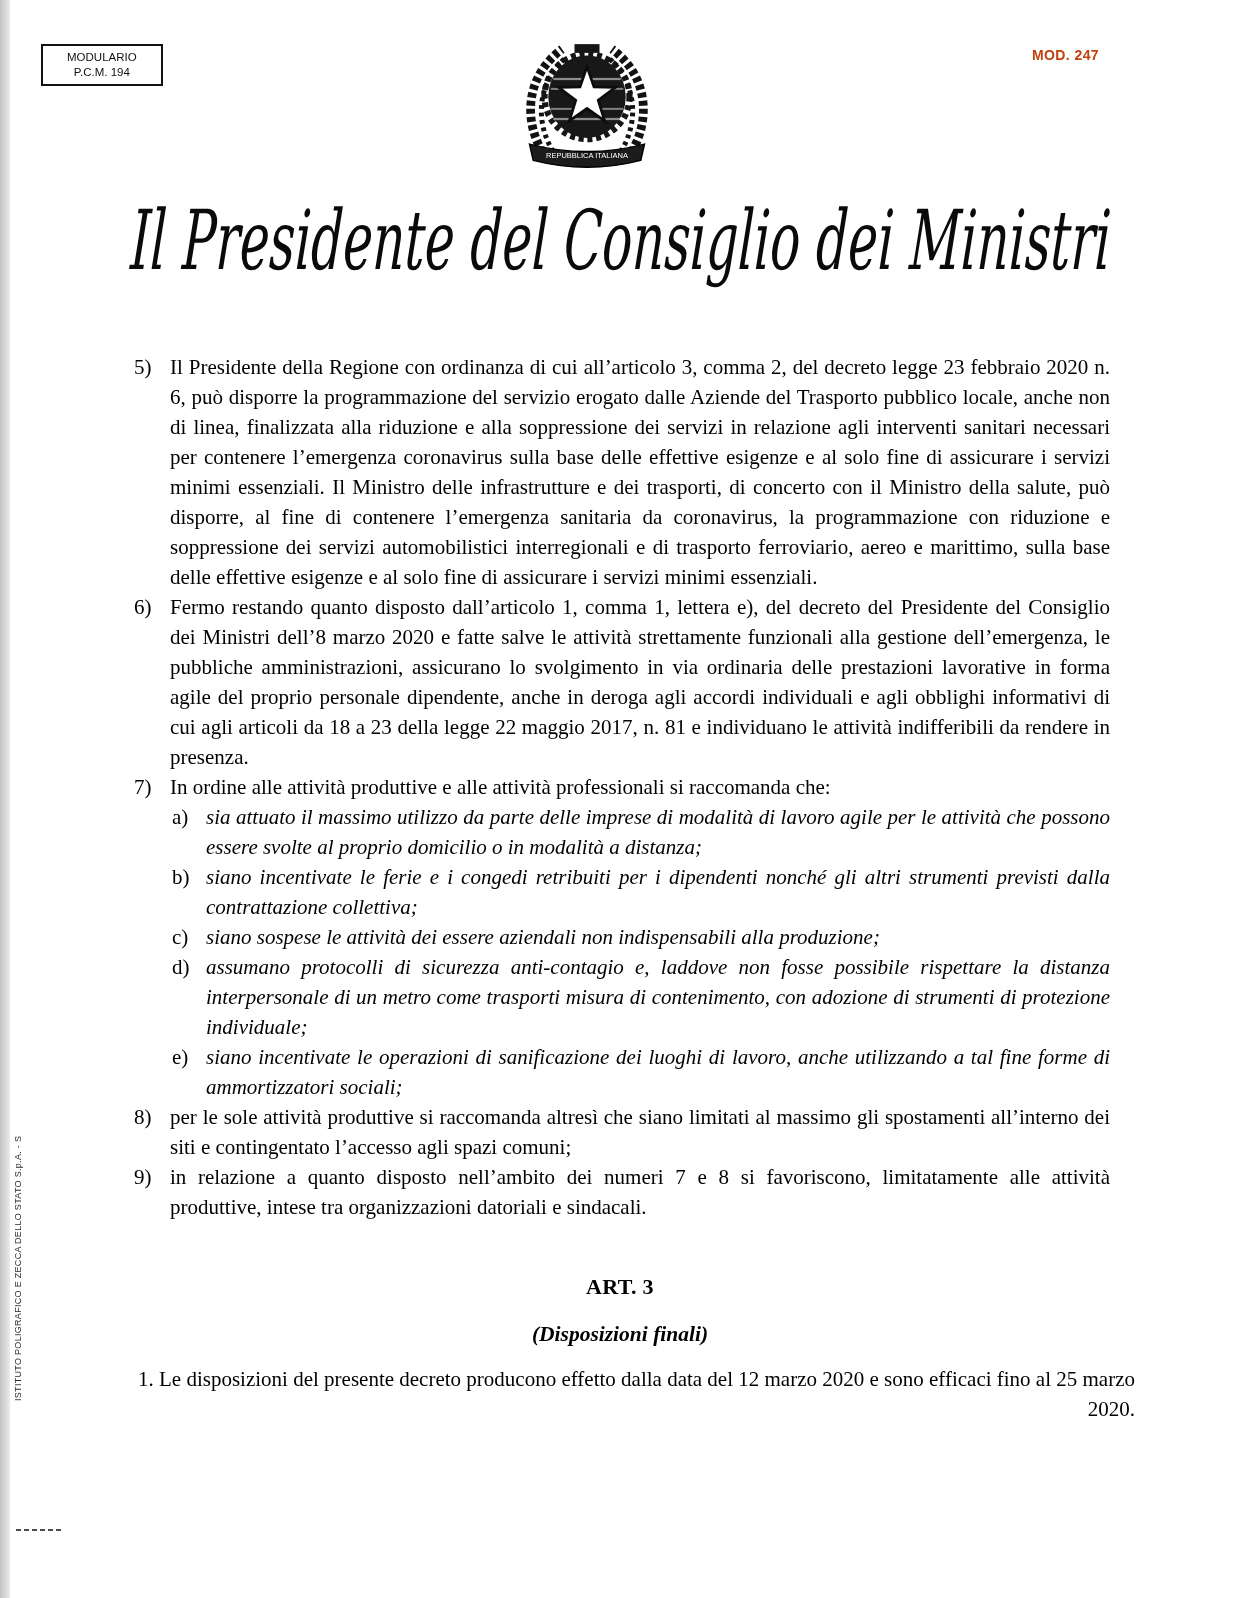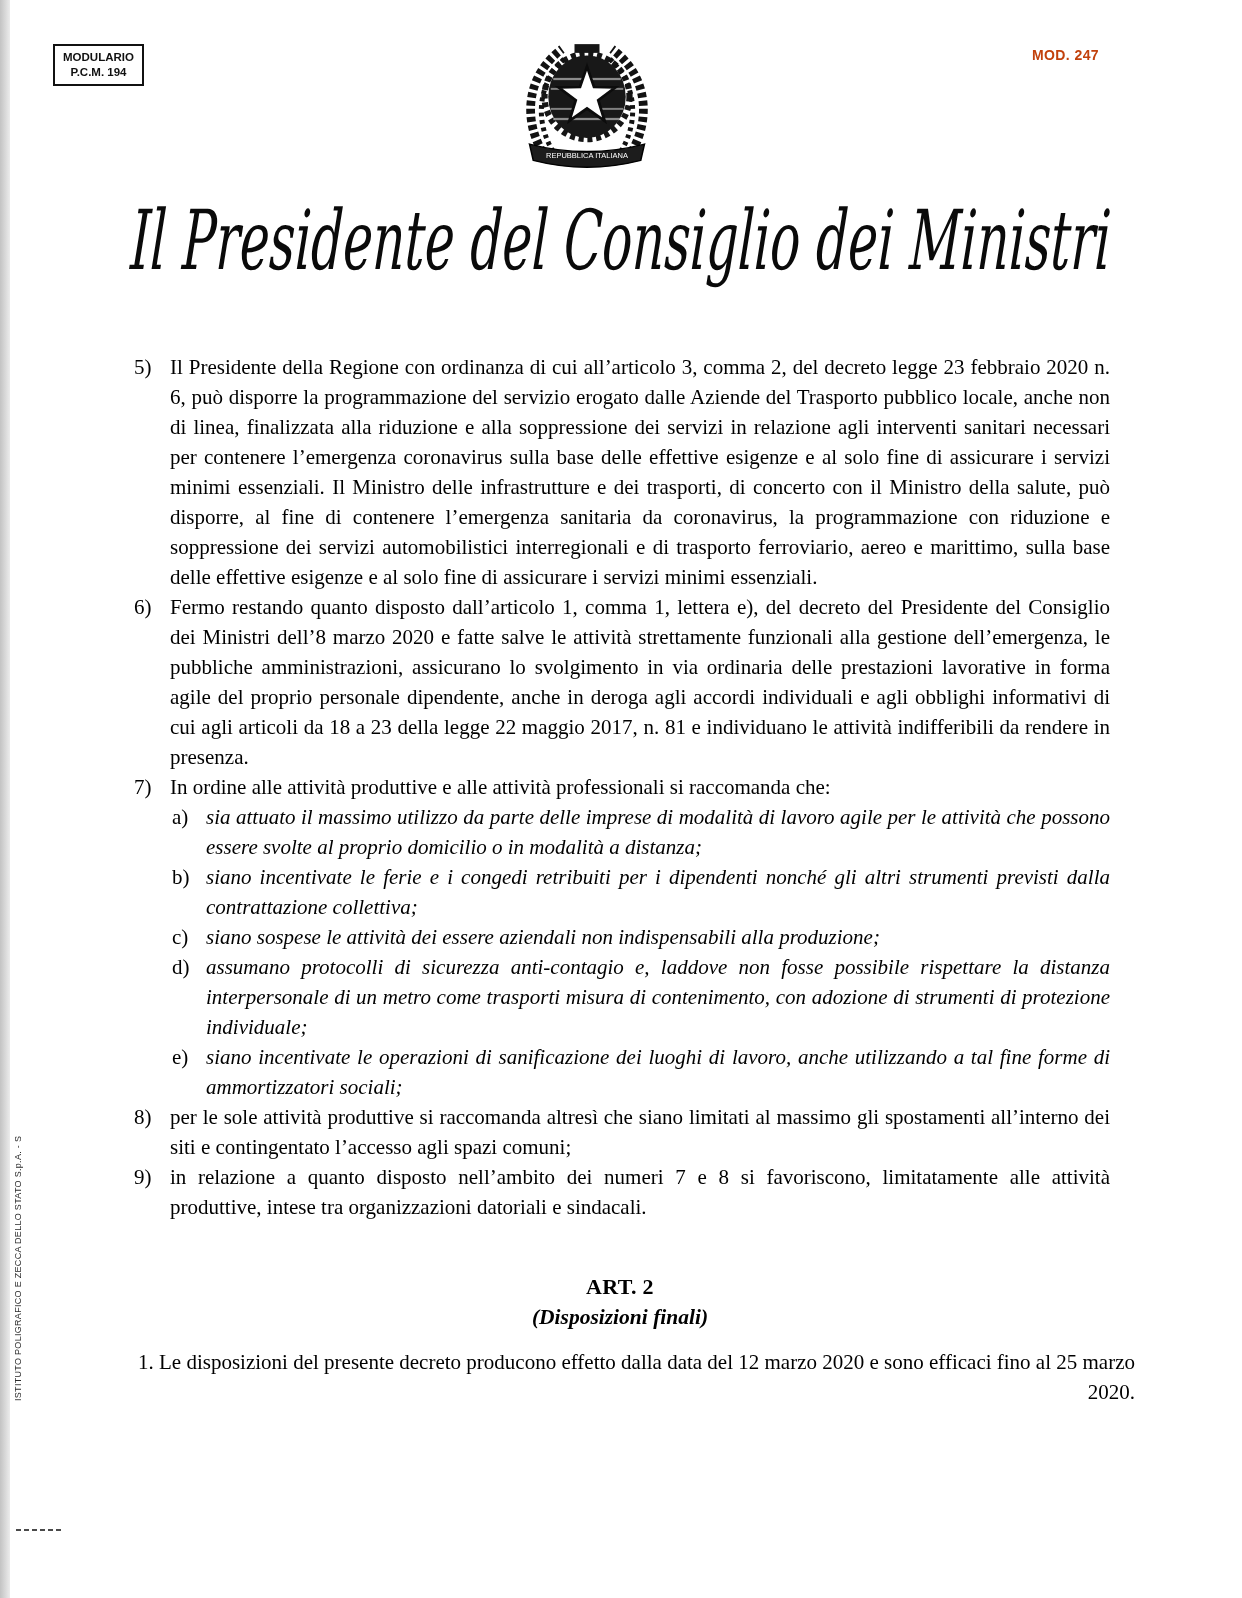--- a/index.html
+++ b/index.html
@@ -9,25 +9,25 @@
     position: relative;
     overflow: hidden;
     font-family: "Liberation Serif", serif;
     color: #000;
   }
   .scan-edge {
     position: absolute; left: 0; top: 0; bottom: 0; width: 10px;
     background: linear-gradient(to right, #c3c3c3, #ececec);
   }
   .modulario-box {
-    position: absolute; left: 53px; top: 44px;
+    position: absolute; left: 41px; top: 44px;
     border: 2.5px solid #111;
-    padding: 4px 8px;
+    padding: 4px 24px;
     font-family: "Liberation Sans", sans-serif;
-    font-size: 11.5px; font-weight: 700; line-height: 1.3;
+    font-size: 11.5px; font-weight: 400; line-height: 1.3;
     text-align: center; color: #111;
   }
   .mod-label {
     position: absolute; left: 1032px; top: 47px;
     font-family: "Liberation Sans", sans-serif;
     font-size: 14px; font-weight: 700; letter-spacing: 0.4px; color: #c2410c;
   }
   .emblem {
     position: absolute; left: 512px; top: 34px;
     width: 150px; height: 144px;
@@ -55,21 +55,21 @@
   .sublist { }
   .subitem { display: flex; padding-left: 40px; }
   .sub-letter { flex: 0 0 36px; box-sizing: border-box; padding-left: 2px; }
   .sub-text { flex: 1; text-align: justify; font-style: italic; }
   .art-title {
     text-align: center; font-weight: 700; font-size: 22px;
     margin-top: 50px; letter-spacing: 0.3px;
   }
   .art-subtitle {
     text-align: center; font-weight: 700; font-style: italic;
-    font-size: 21.5px; 
+    font-size: 21.5px; margin-top: 17px;
   }
   .final-para {
     margin-top: 15px;
     margin-left: -41px; margin-right: -25px;
     text-align: right; font-size: 21px; line-height: 30px;
   }
   .side-vertical-text {
     position: absolute; left: 13px; top: 1206px; height: 195px;
     writing-mode: vertical-rl; transform: rotate(180deg);
     font-family: "Liberation Sans", sans-serif;
@@ -164,20 +164,20 @@
     <span class="item-num">8)</span>
     <span class="item-text">per le sole attività produttive si raccomanda altresì che siano limitati al massimo gli spostamenti all’interno dei siti e contingentato l’accesso agli spazi comuni;</span>
   </div>
 
   <div class="item">
     <span class="item-num">9)</span>
     <span class="item-text">in relazione a quanto disposto nell’ambito dei numeri 7 e 8 si favoriscono, limitatamente alle attività produttive, intese tra organizzazioni datoriali e sindacali.</span>
   </div>
 
 
-  <div class="art-title">ART. 2</div>
+  <div class="art-title">ART. 3</div>
   <div class="art-subtitle">(Disposizioni finali)</div>
   <div class="final-para">1. Le disposizioni del presente decreto producono effetto dalla data del 12 marzo 2020 e sono efficaci fino al 25 marzo 2020.</div>
 
 </div>
 
 <div class="side-vertical-text">ISTITUTO POLIGRAFICO E ZECCA DELLO STATO S.p.A. - S</div>
 <div class="fold-mark"></div>
 
 </body></html>

